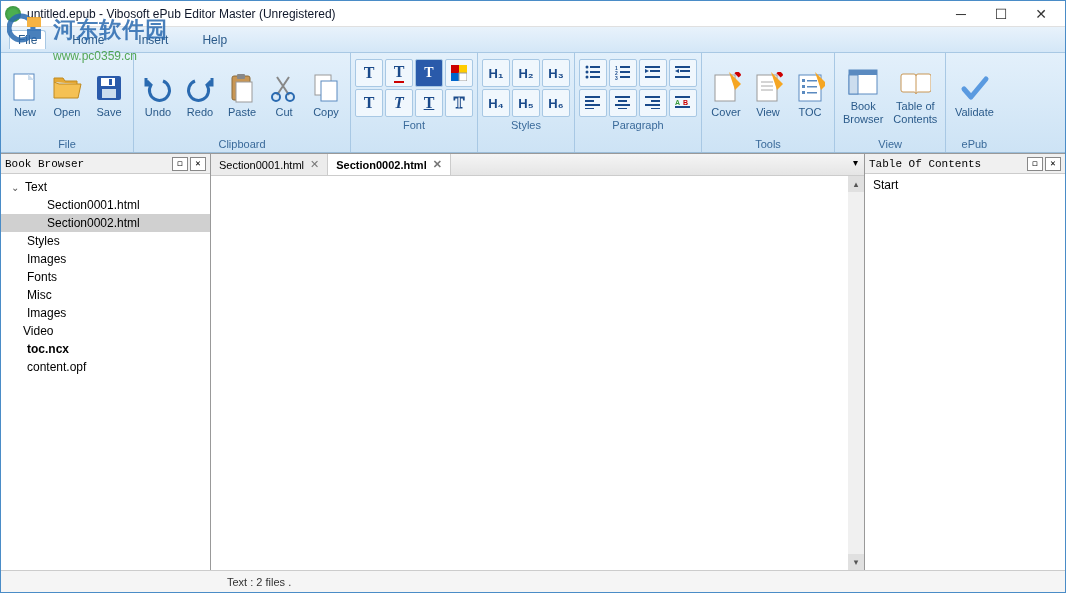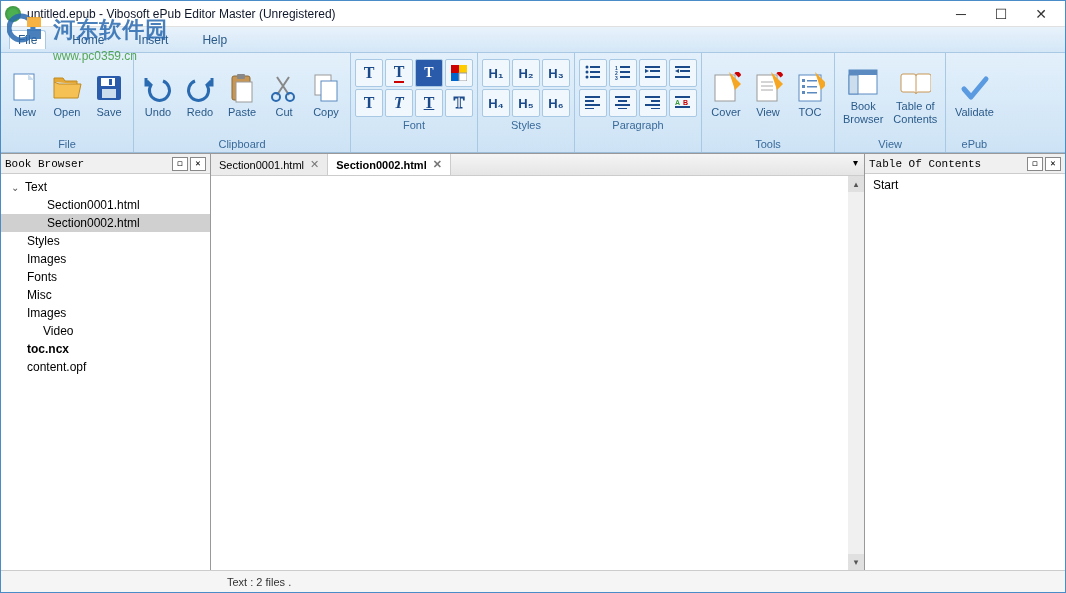--- a/index.html
+++ b/index.html
@@ -395,21 +395,21 @@
         </div>
       <div class="tree-item" style="padding-left:26px;">
           <span>Fonts</span>
         </div>
       <div class="tree-item" style="padding-left:26px;">
           <span>Misc</span>
         </div>
       <div class="tree-item" style="padding-left:26px;">
           <span>Images</span>
         </div>
-      <div class="tree-item" style="padding-left:42px;">
+      <div class="tree-item" style="padding-left:22px;">
           <span>Video</span>
         </div>
       <div class="tree-item" style="padding-left:26px;font-weight:bold;">
           <span>toc.ncx</span>
         </div>
       <div class="tree-item" style="padding-left:26px;">
           <span>content.opf</span>
         </div>
     </div>
   </div>

